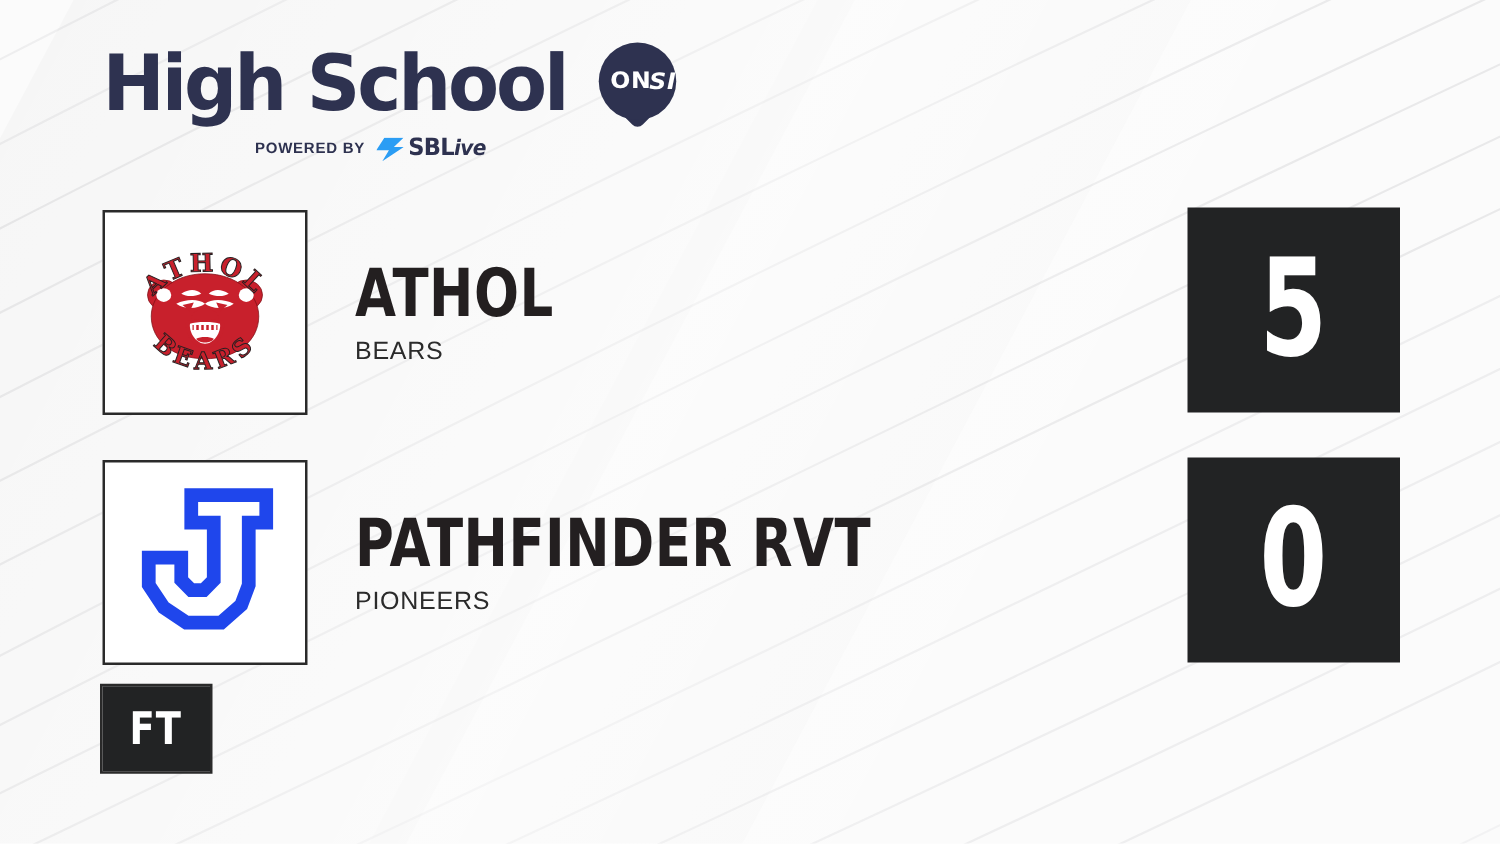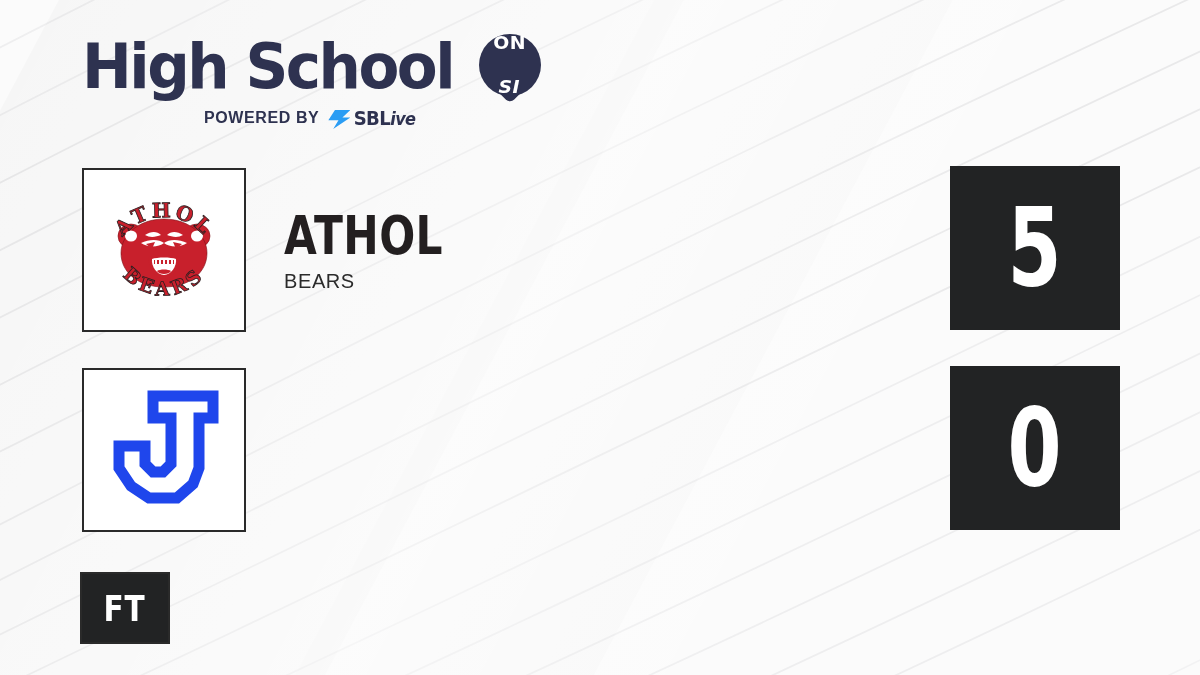--- a/index.html
+++ b/index.html
@@ -50,37 +50,37 @@
     position:absolute;left:0;top:0;width:62px;height:62px;border-radius:50%;
     background:#2e3250;
   }
   .pin-tip{
     position:absolute;left:17px;top:36px;width:28px;height:28px;
     background:#2e3250;
     transform:rotate(45deg);border-radius:0 0 6px 0;
   }
   .pin-txt{
     position:absolute;left:0;top:0;width:62px;height:62px;
-    display:flex;flex-direction:column;align-items:center;justify-content:space-between;
+    display:flex;flex-direction:row;align-items:center;justify-content:flex-end;
     z-index:3;line-height:1;
   }
   .pin-txt span{
     color:#ffffff;font-family:"DejaVu Sans", sans-serif;font-weight:700;
     font-size:18px;letter-spacing:0.5px;display:block;
     transform:scaleX(1.05);
   }
   .pin-txt span.l2{margin-top:1px;font-style:italic;}
 
   .powered{
     position:absolute;left:204px;top:108px;
     display:flex;align-items:center;height:20px;
   }
   .powered-txt{
     font-family:"Liberation Sans", sans-serif;font-weight:700;
-    font-size:16px;letter-spacing:0.6px;color:#2e3250;
+    font-size:12px;letter-spacing:0.6px;color:#2e3250;
   }
   .sbl{display:flex;align-items:flex-end;margin-left:9px;}
   .sbl-bolt{
     width:22px;height:19px;margin-right:2px;
     background:#2b9df4;
     clip-path:polygon(30% 0%,100% 0%,64% 40%,100% 40%,22% 100%,46% 54%,0% 54%);
   }
   .sbl-word{
     font-family:"DejaVu Sans", sans-serif;font-weight:700;
     font-size:19px;color:#2e3250;letter-spacing:-0.6px;
@@ -130,21 +130,21 @@
   .score-1{top:166px;}
   .score-2{top:366px;}
   .score-val{
     font-family:"DejaVu Sans", sans-serif;font-weight:700;
     font-size:108px;line-height:108px;color:#ffffff;
     transform:scaleX(0.72);transform-origin:center;
   }
 
   
   .status{
-    position:absolute;left:80px;top:572px;height:72px;
+    position:absolute;left:80px;top:547px;height:72px;
     display:flex;align-items:stretch;
     border:2px solid #2a2a2a;box-sizing:border-box;background:#7dd3fc;
   }
   .status-ft{
     width:86px;background:#222324;display:flex;align-items:center;justify-content:center;
   }
   .status-ft span{
     font-family:"DejaVu Sans", sans-serif;font-weight:700;font-size:36px;color:#ffffff;
     letter-spacing:1px;transform:scaleX(0.82);
   }
@@ -282,20 +282,24 @@
   </div>
 
   <div class="row row-2">
     <div class="logo-box">
       <div class="jmark">
         <svg viewBox="0 0 110 120" xmlns="http://www.w3.org/2000/svg">
           <path d="M44,6 L104,6 L104,28 L90,28 L90,78 L84,94 L68,108 L40,108 L22,96 L10,78 L10,56 L36,56 L36,74 L44,82 L54,82 L62,74 L62,28 L44,28 Z" fill="#ffffff" stroke="#1f46ec" stroke-width="11" stroke-linejoin="miter"></path>
         </svg>
       </div>
     </div>
+    <div class="names">
+      <div class="team-name">PATHFINDER RVT</div>
+      <div class="team-sub">PIONEERS</div>
+    </div>
   </div>
 
   <div class="score-box score-1">
     <div class="score-val">5</div>
   </div>
   <div class="score-box score-2">
     <div class="score-val">0</div>
   </div>
 
   <div class="status">

